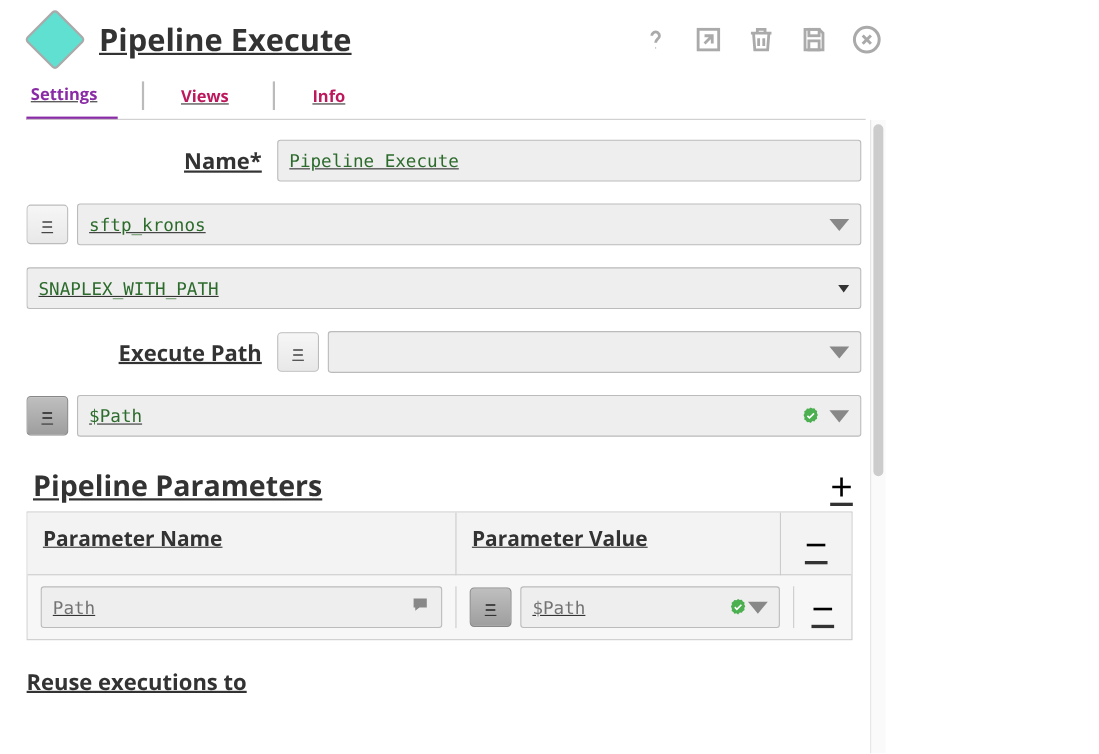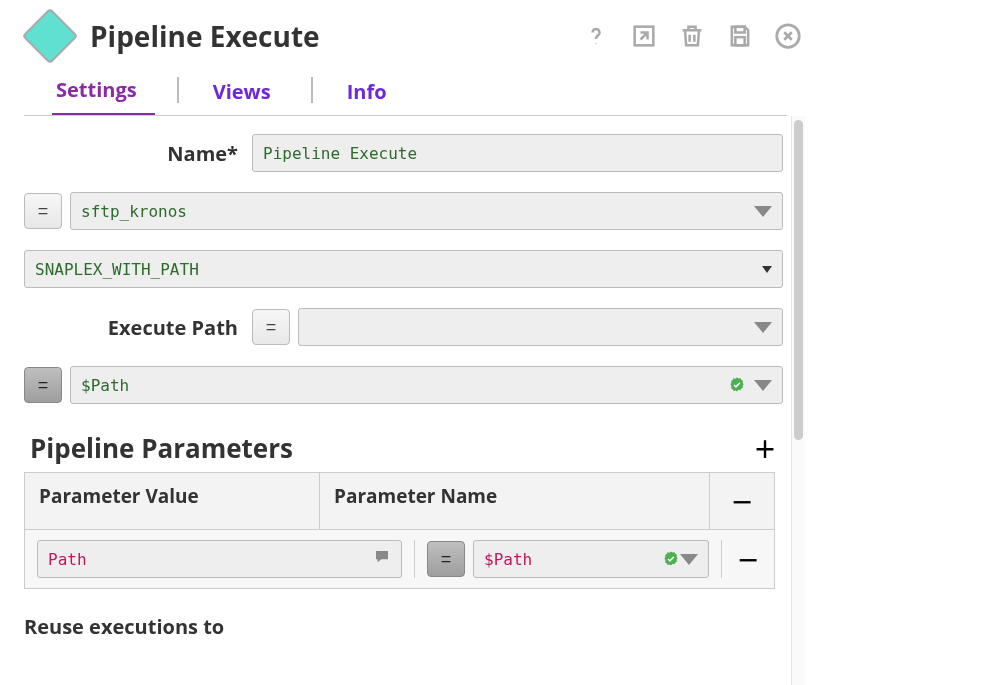--- a/index.html
+++ b/index.html
@@ -6,20 +6,21 @@
   html, body {
     margin: 0; padding: 0;
     font-family: "Segoe UI", "Open Sans", Arial, sans-serif;
     color: #333; background: #fff;
     width: 999px; height: 685px; overflow: hidden;
   }
   .dialog {
     width: 813px; height: 685px;
     display: flex; flex-direction: column;
     padding: 12px 8px 0 24px;
+    text-decoration: underline;
   }
   .header {
     display: flex; align-items: center; gap: 14px;
     padding: 4px 0 14px 0;
   }
   .header .title { font-size: 28px; font-weight: 700; color: #333; }
   .header .spacer { flex: 1; }
   .hicon {
     width: 34px; height: 34px;
     display: inline-flex; align-items: center; justify-content: center;
@@ -29,24 +30,24 @@
   .logo {
     width: 40px; height: 40px;
     transform: rotate(45deg);
     background: #5fe0d0;
     border: 2px solid #aaa;
     border-radius: 4px;
     margin-right: 6px; margin-left: 6px;
   }
   .tabs {
     display: flex; align-items: center; gap: 16px;
-    font-size: 20px; font-weight: 700; margin-left: 28px;
+    font-size: 15px; font-weight: 700;
   }
   .tab {
-    padding: 6px 18px 10px 4px; cursor: pointer; color: #6d28d9;
+    padding: 6px 18px 10px 4px; cursor: pointer; color: #be185d;
     margin-right: 6px;
   }
   .tab + .sep {
     width: 2px; height: 26px; background: #bbb;
     margin: 0 14px 6px 0;
   }
   .tab.active {
     color: #8a2aa6;
     border-bottom: 3px solid #8a2aa6;
   }
@@ -163,21 +164,21 @@
   .trow .cell.name { flex: 0 0 390px; padding: 0 12px; border-right: 1px solid #ccc;}
   .trow .cell.value { flex: 1; padding: 0 12px; border-right: 1px solid #ccc;}
   .trow .cell.act { flex: 0 0 52px; justify-content: center; }
   .trow .pfield {
     flex: 1; height: 38px;
     border: 1px solid #bbb; border-radius: 3px;
     background: #eee;
     padding: 0 10px;
     display: flex; align-items: center;
     font-family: "Consolas", "Menlo", monospace;
-    font-size: 16px; color: #be185d;
+    font-size: 16px; color: #737373;
   }
   .pfield .text { flex: 1; }
   .comment-icon { color: #888; font-size: 18px; }
   .checkbox-row {
     display: flex; align-items: flex-start; gap: 10px;
     margin-top: 24px;
     flex-direction: column;
   }
   .checkbox-row .lbl {
     flex: 0 0 220px; text-align: right;
@@ -286,22 +287,22 @@
       </div>
 
       <div class="params-header-row">
         <div class="section-title">Pipeline Parameters</div>
         <div style="flex:1"></div>
         <div class="addbtn">+</div>
       </div>
 
       <div class="table">
         <div class="thead">
+          <div class="cell name">Parameter Name</div>
           <div class="cell value">Parameter Value</div>
-          <div class="cell name">Parameter Name</div>
           <div class="cell act">
             <div class="minusbtn">−</div>
           </div>
         </div>
         <div class="trow">
           <div class="cell name">
             <div class="pfield">
               <span class="text">Path</span>
               <span class="comment-icon">
                 <svg width="18" height="18" viewBox="0 0 24 24">

